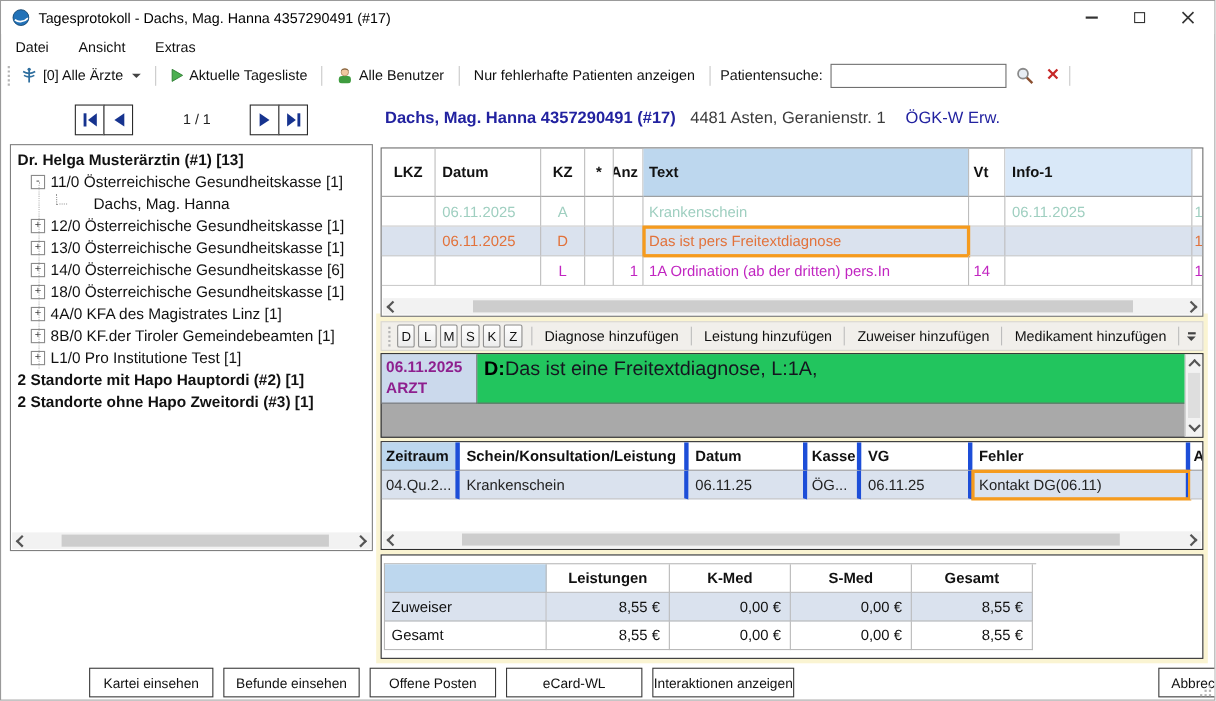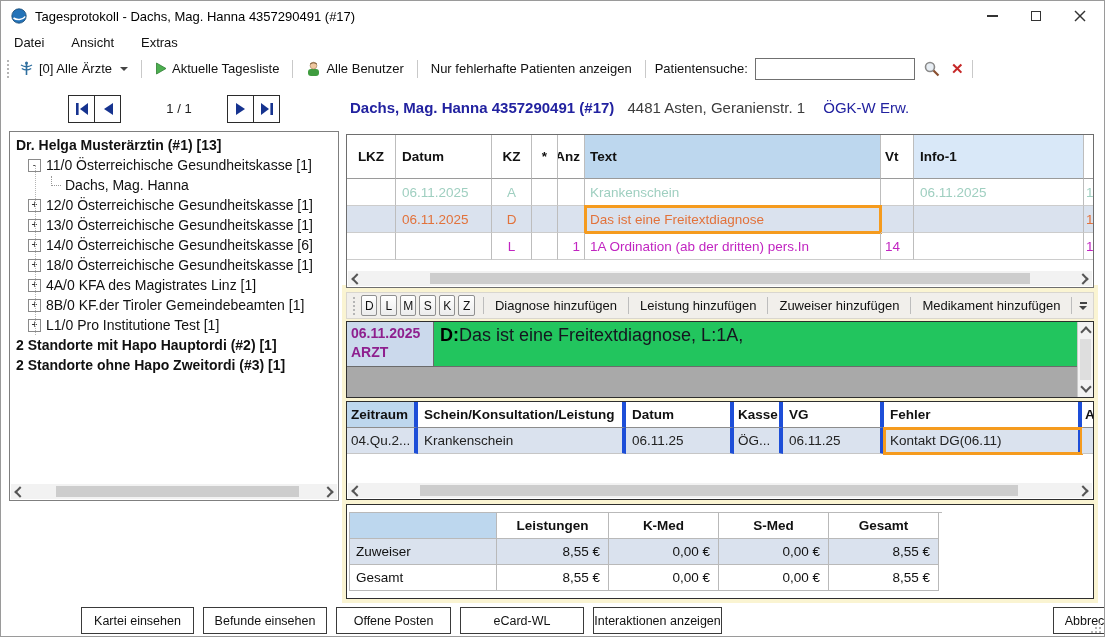--- a/index.html
+++ b/index.html
@@ -38,21 +38,21 @@
   .p-addr{color:#3c3c3c;margin-left:9px;}
   .p-ins{color:#2222A0;margin-left:14px;}
 
   
   .tree-panel{position:absolute;left:8px;top:130px;width:330px;height:370px;border:1px solid #7f7f7f;
               background:#fff;box-sizing:border-box;}
   .tree{position:absolute;left:2px;right:2px;top:3px;bottom:18px;overflow:hidden;font-size:14px;}
   .t-row{height:20px;display:flex;align-items:center;white-space:nowrap;}
   .t-root{font-weight:bold;padding-left:4px;}
   .t-l1{padding-left:16px;}
-  .t-l2{padding-left:34px;}
+  .t-l2{padding-left:34px;gap:20px;}
   .expander{width:11px;height:11px;border:1px solid #8a8a8a;background:#fff;font-size:10px;line-height:9px;
             text-align:center;color:#333;margin-right:5px;flex:none;}
   .connector{width:9px;height:9px;border-left:1px dotted #999;border-bottom:1px dotted #999;margin:-8px 4px 0 5px;flex:none;}
   .tree-guide{position:absolute;left:23px;top:30px;height:170px;border-left:1px dotted #b5b5b5;}
 
   
   .hscroll{position:absolute;left:1px;right:1px;bottom:1px;height:15px;background:#f2f2f2;}
   .hthumb{position:absolute;top:2px;height:11px;background:#cdcdcd;}
   .chev{position:absolute;width:6px;height:6px;border-color:#555;}
   .chev-l{border-left:2px solid #555;border-bottom:2px solid #555;transform:rotate(45deg);left:5px;top:4px;}
@@ -333,21 +333,21 @@
       <div class="g-cell c6"></div>
       <div class="g-cell c7">06.11.2025</div>
       <div class="g-cell c8">1</div>
     </div>
     <div class="g-row g-data row-orange">
       <div class="g-cell c0"></div>
       <div class="g-cell c1">06.11.2025</div>
       <div class="g-cell c2">D</div>
       <div class="g-cell c3"></div>
       <div class="g-cell c4"></div>
-      <div class="g-cell c5 hl-box">Das ist eine Freitextdiagnose</div>
+      <div class="g-cell c5 hl-box">Das ist pers Freitextdiagnose</div>
       <div class="g-cell c6"></div>
       <div class="g-cell c7"></div>
       <div class="g-cell c8">1</div>
     </div>
     <div class="g-row g-data row-magenta">
       <div class="g-cell c0"></div>
       <div class="g-cell c1"></div>
       <div class="g-cell c2">L</div>
       <div class="g-cell c3"></div>
       <div class="g-cell c4">1</div>

